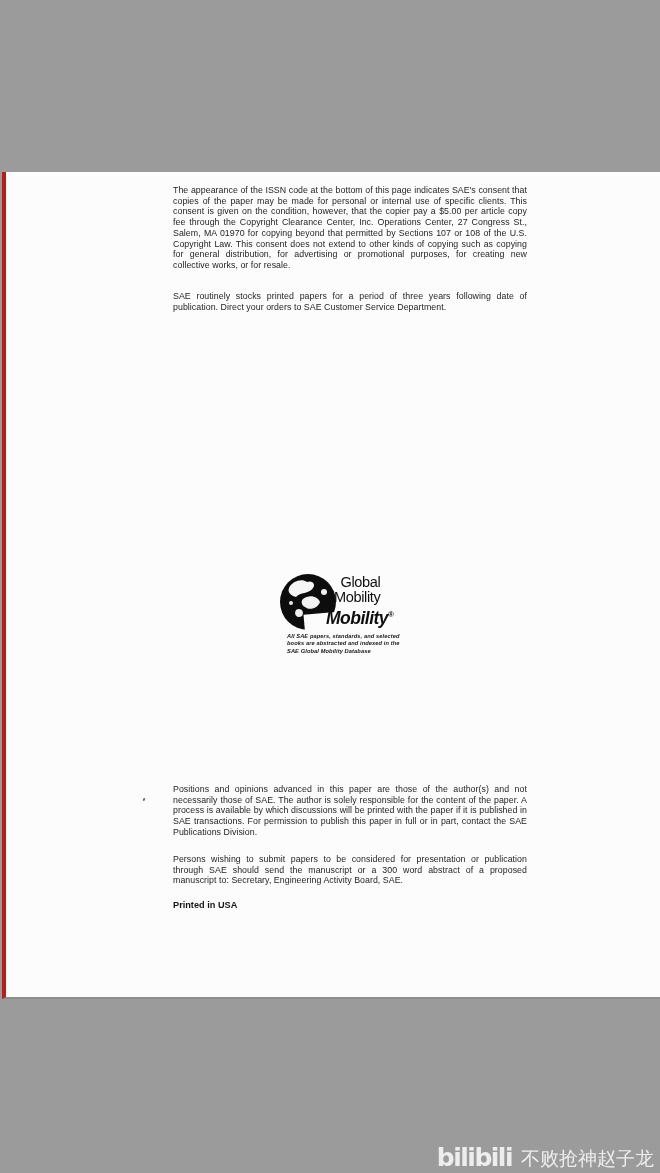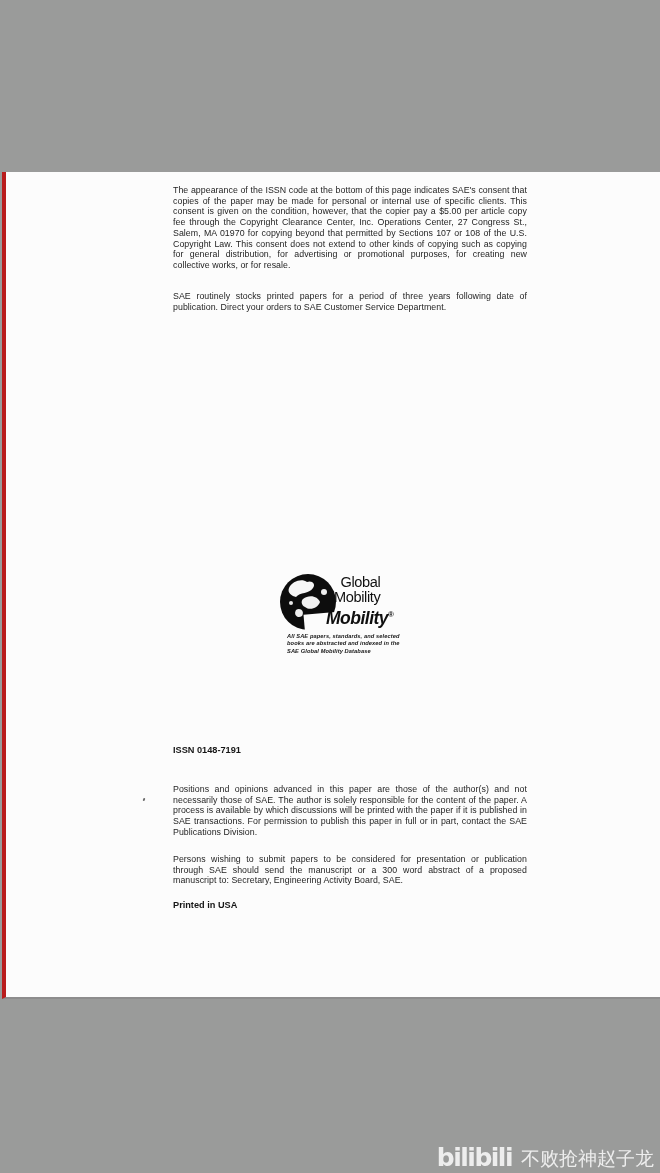--- a/index.html
+++ b/index.html
@@ -164,21 +164,20 @@
         <div class="gmd-line">Mobility</div>
       </div>
       <div class="gmd-db"><span>Mobility</span><span class="reg">®</span></div>
       <div class="gmd-caption">All SAE papers, standards, and selected
 books are abstracted and indexed in the
 SAE Global Mobility Database</div>
     </div>
 
 
     <div class="bold-line issn-block" style="top:572px;">
-      <div>ISSN 0148-7191</div>
     </div>
 
     <div class="para" style="top:612px;">Positions and opinions advanced in this paper are those of the author(s) and not necessarily those of SAE.  The author is solely responsible for the content of the paper.  A process is available by which discussions will be printed with the paper if it is published in SAE transactions.  For permission to publish this paper in full or in part, contact the SAE Publications Division.</div>
 
     <div class="para" style="top:682px;">Persons wishing to submit papers to be considered for presentation or publication through SAE should send the manuscript or a 300 word abstract of a proposed manuscript to:  Secretary, Engineering Activity Board, SAE.</div>
 
     <div class="bold-line" style="top:727px;">Printed in USA</div>
 
     <div class="stray-mark"></div>
 

